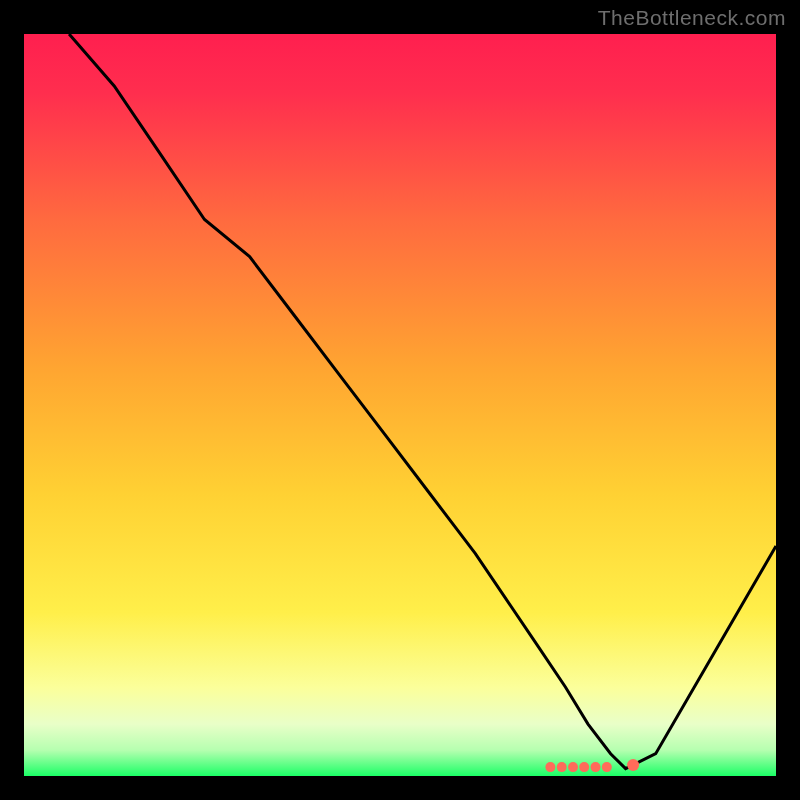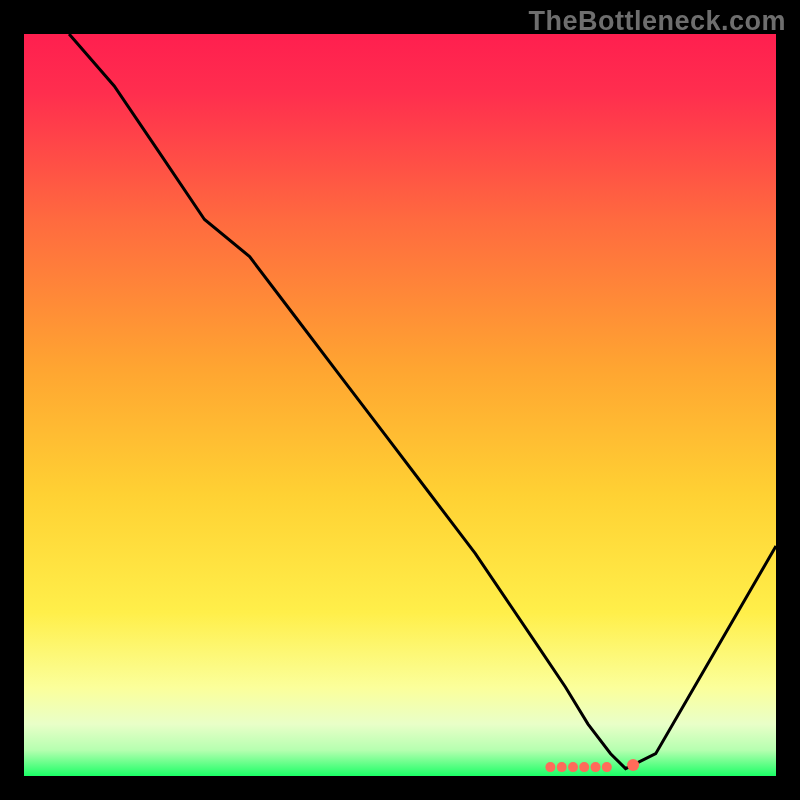--- a/index.html
+++ b/index.html
@@ -17,22 +17,22 @@
     top: 0;
     width: 800px;
     height: 800px;
     background: #000000;
   }
   .watermark {
     position: absolute;
     top: 6px;
     right: 14px;
     color: #6e6e6e;
-    font-size: 27px;
-    font-weight: 700;
+    font-size: 21px;
+    font-weight: 400;
     letter-spacing: 0.5px;
     z-index: 10;
   }
   .plot {
     position: absolute;
     left: 24px;
     top: 34px;
     width: 752px;
     height: 742px;
     background: #000;

